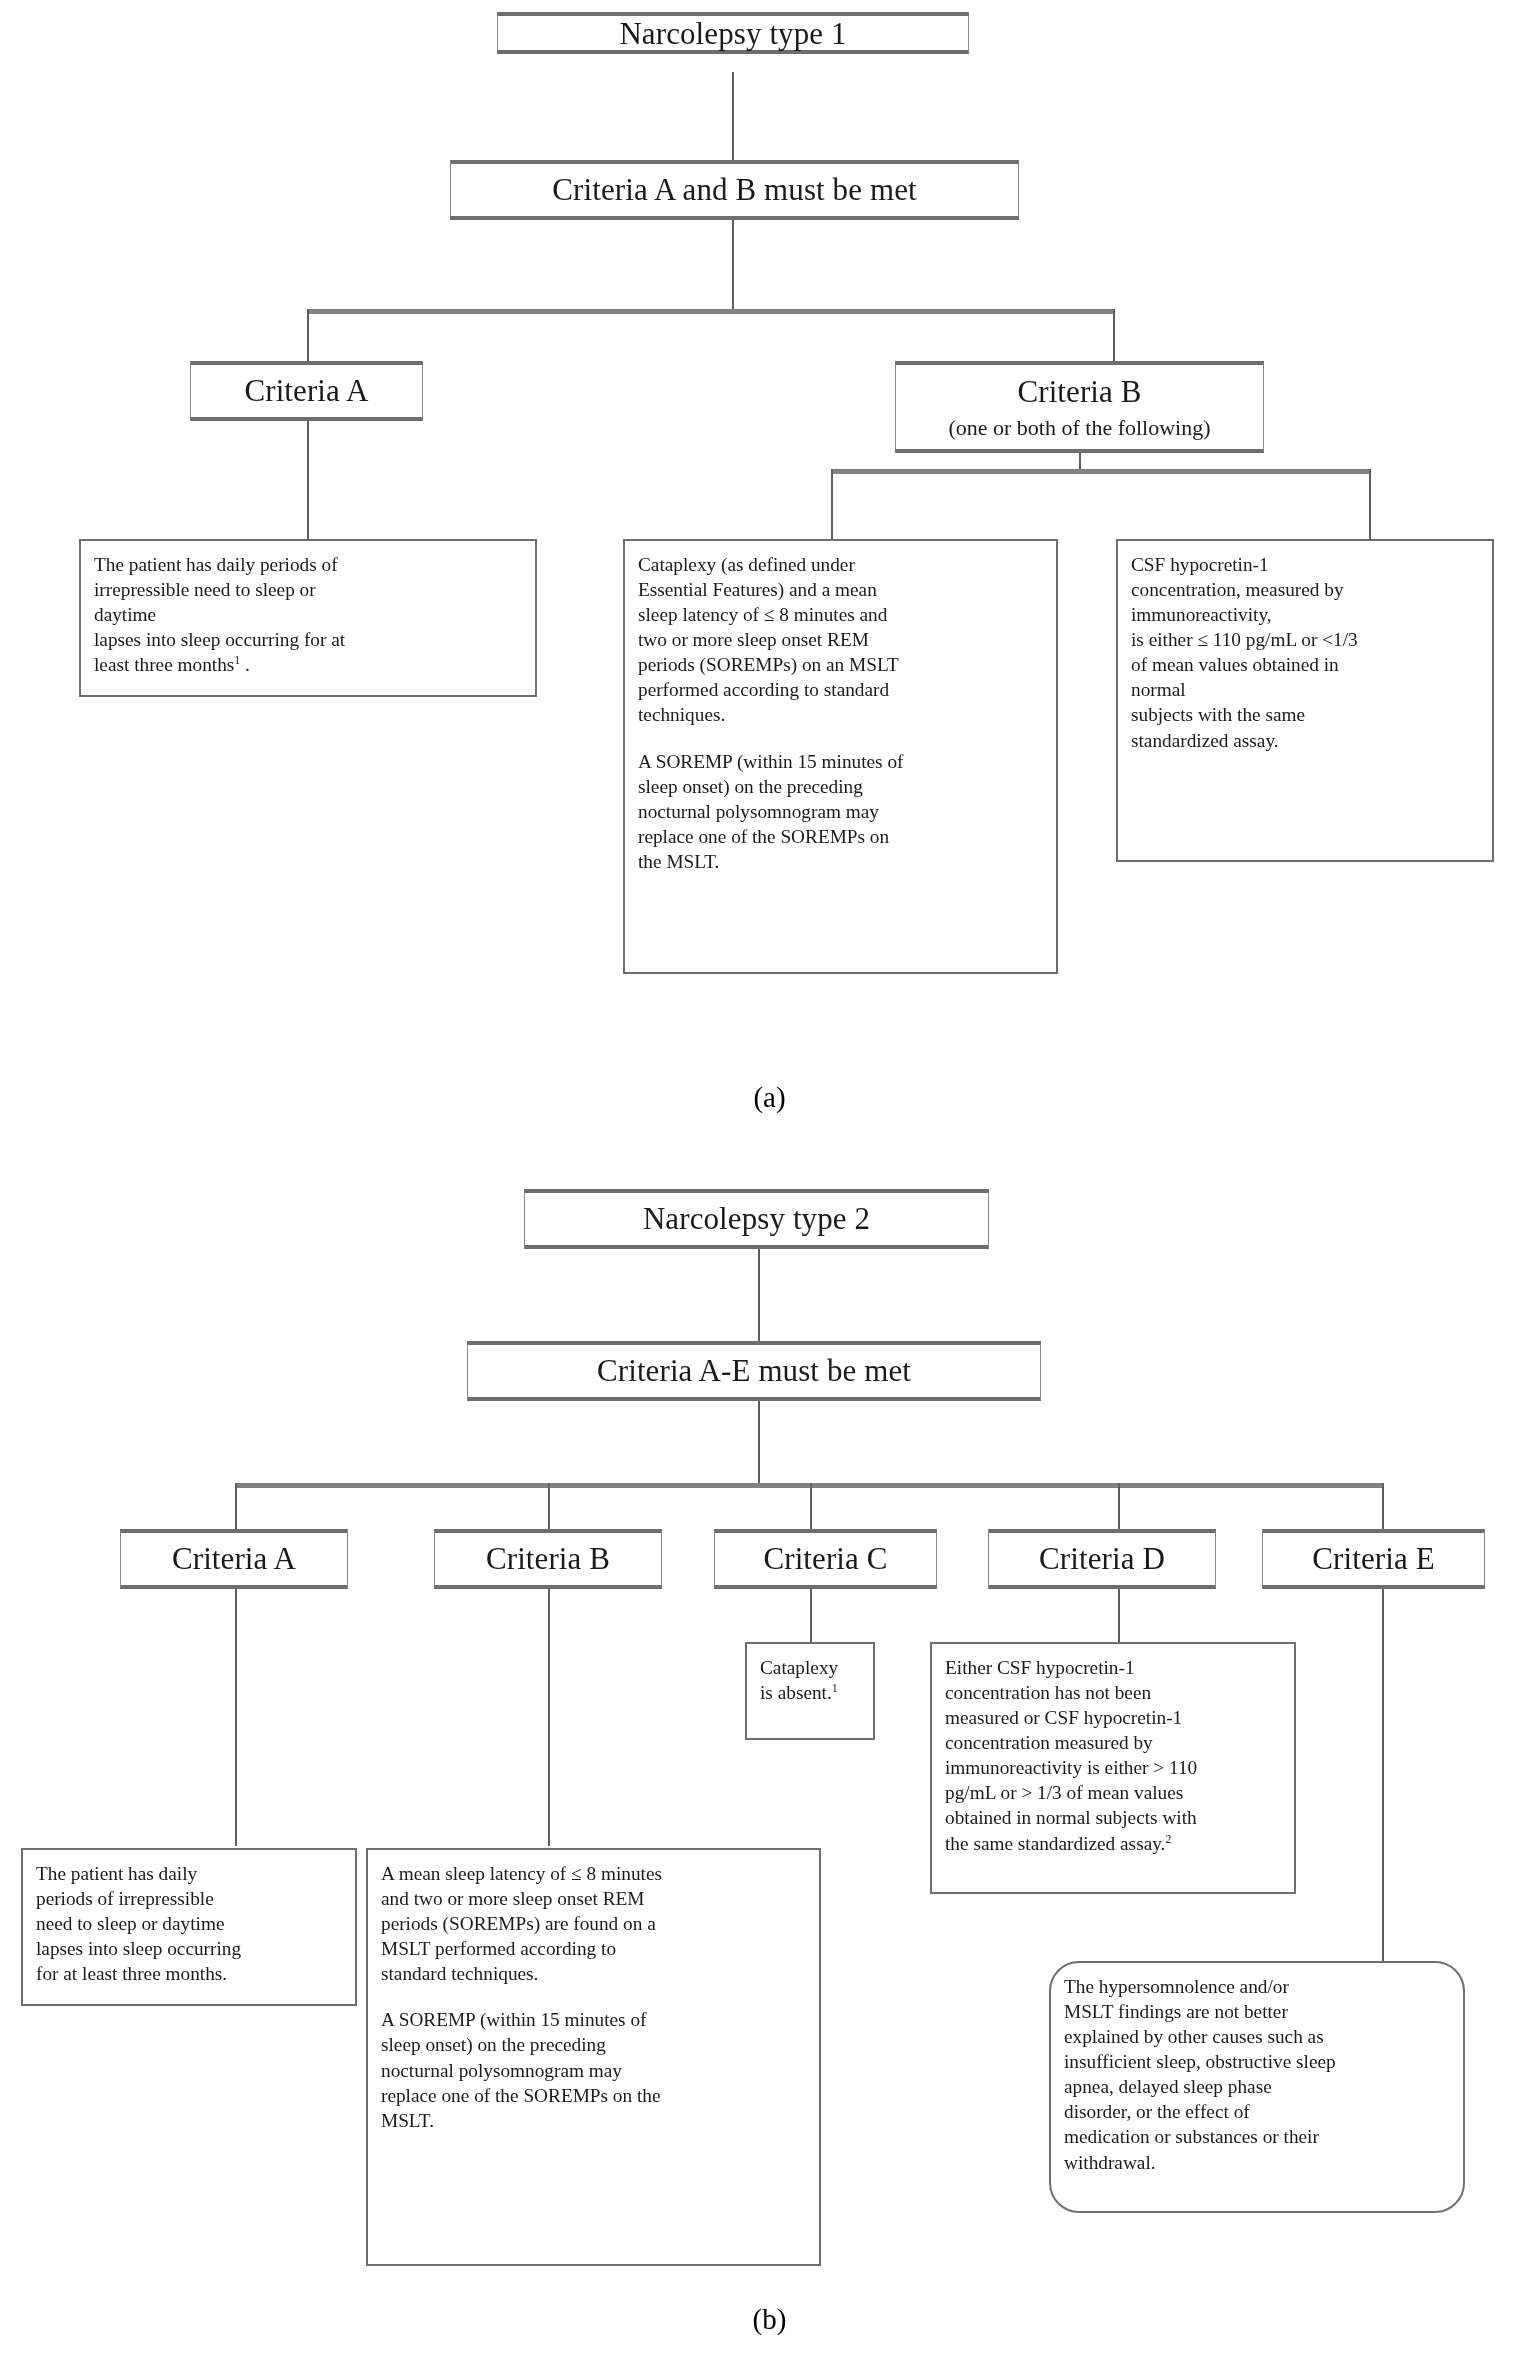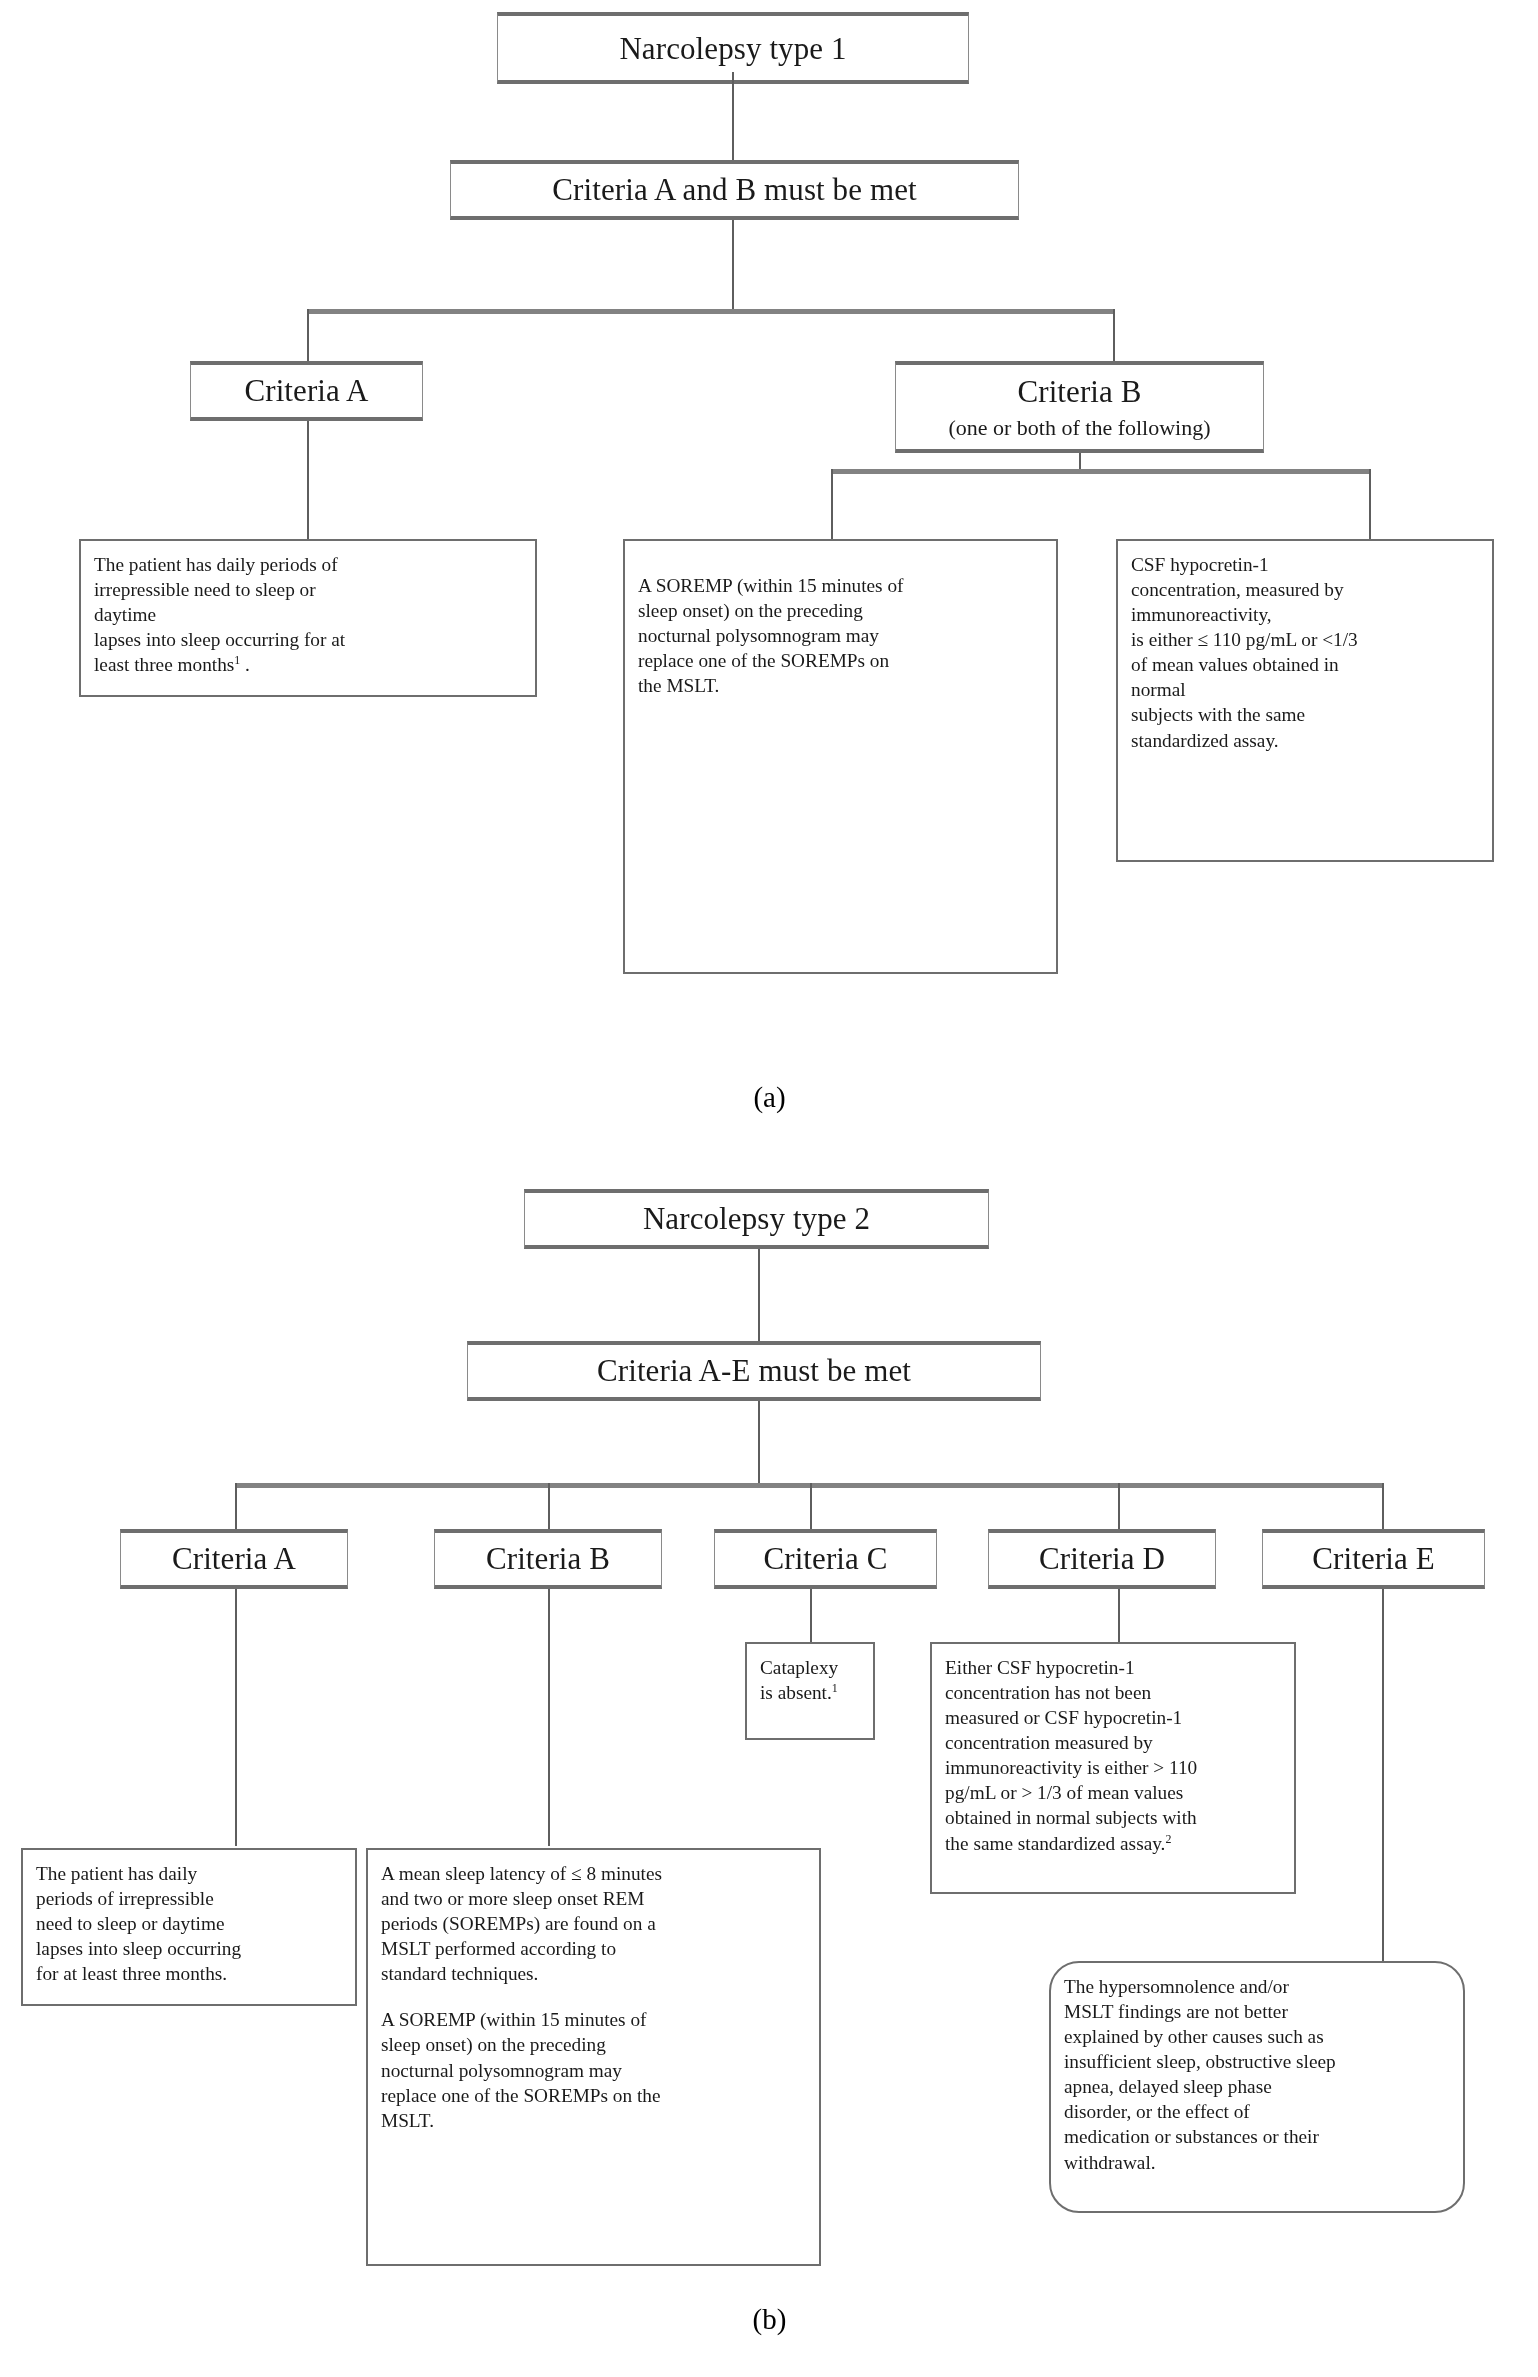--- a/index.html
+++ b/index.html
@@ -84,21 +84,21 @@
     font-weight: normal;
     color: #000;
     text-align: center;
   }
 </style>
 </head>
 <body>
 
 <div id="page">
 
-  <div class="node title-node" style="left:497px; top:12.4px; width:472px; height:72px;">
+  <div class="node title-node" style="left:497px; top:12.4px; width:472px; height:42px;">
     <span class="node-title">Narcolepsy type 1</span>
   </div>
 
   <div class="vline" style="left:732px; top:72px; height:89px;"></div>
 
   <div class="node title-node" style="left:450px; top:160px; width:569px; height:60px;">
     <span class="node-title">Criteria A and B must be met</span>
   </div>
 
   <div class="vline" style="left:732px; top:220px; height:92px;"></div>
@@ -123,20 +123,21 @@
   <div class="vline" style="left:1369px; top:469px; height:71px;"></div>
 
   <div class="node text-node" style="left:79px; top:539px; width:458px; height:158px;">
     <div class="body-text">
       <p>The patient has daily periods of<br>irrepressible need to sleep or<br>daytime<br>lapses into sleep occurring for at<br>least three months<sup>1</sup> .</p>
     </div>
   </div>
 
   <div class="node text-node" style="left:623px; top:539px; width:435px; height:435px;">
     <div class="body-text">
+      <p>Cataplexy (as defined under<br>Essential Features) and a mean<br>sleep latency of ≤ 8 minutes and<br>two or more sleep onset REM<br>periods (SOREMPs) on an MSLT<br>performed according to standard<br>techniques.</p>
       <p class="gap">A SOREMP (within 15 minutes of<br>sleep onset) on the preceding<br>nocturnal polysomnogram may<br>replace one of the SOREMPs on<br>the MSLT.</p>
     </div>
   </div>
 
   <div class="node text-node" style="left:1116px; top:539px; width:378px; height:323px;">
     <div class="body-text">
       <p>CSF hypocretin-1<br>concentration, measured by<br>immunoreactivity,<br>is either ≤ 110 pg/mL or &lt;1/3<br>of mean values obtained in<br>normal<br>subjects with the same<br>standardized assay.</p>
     </div>
   </div>
 

